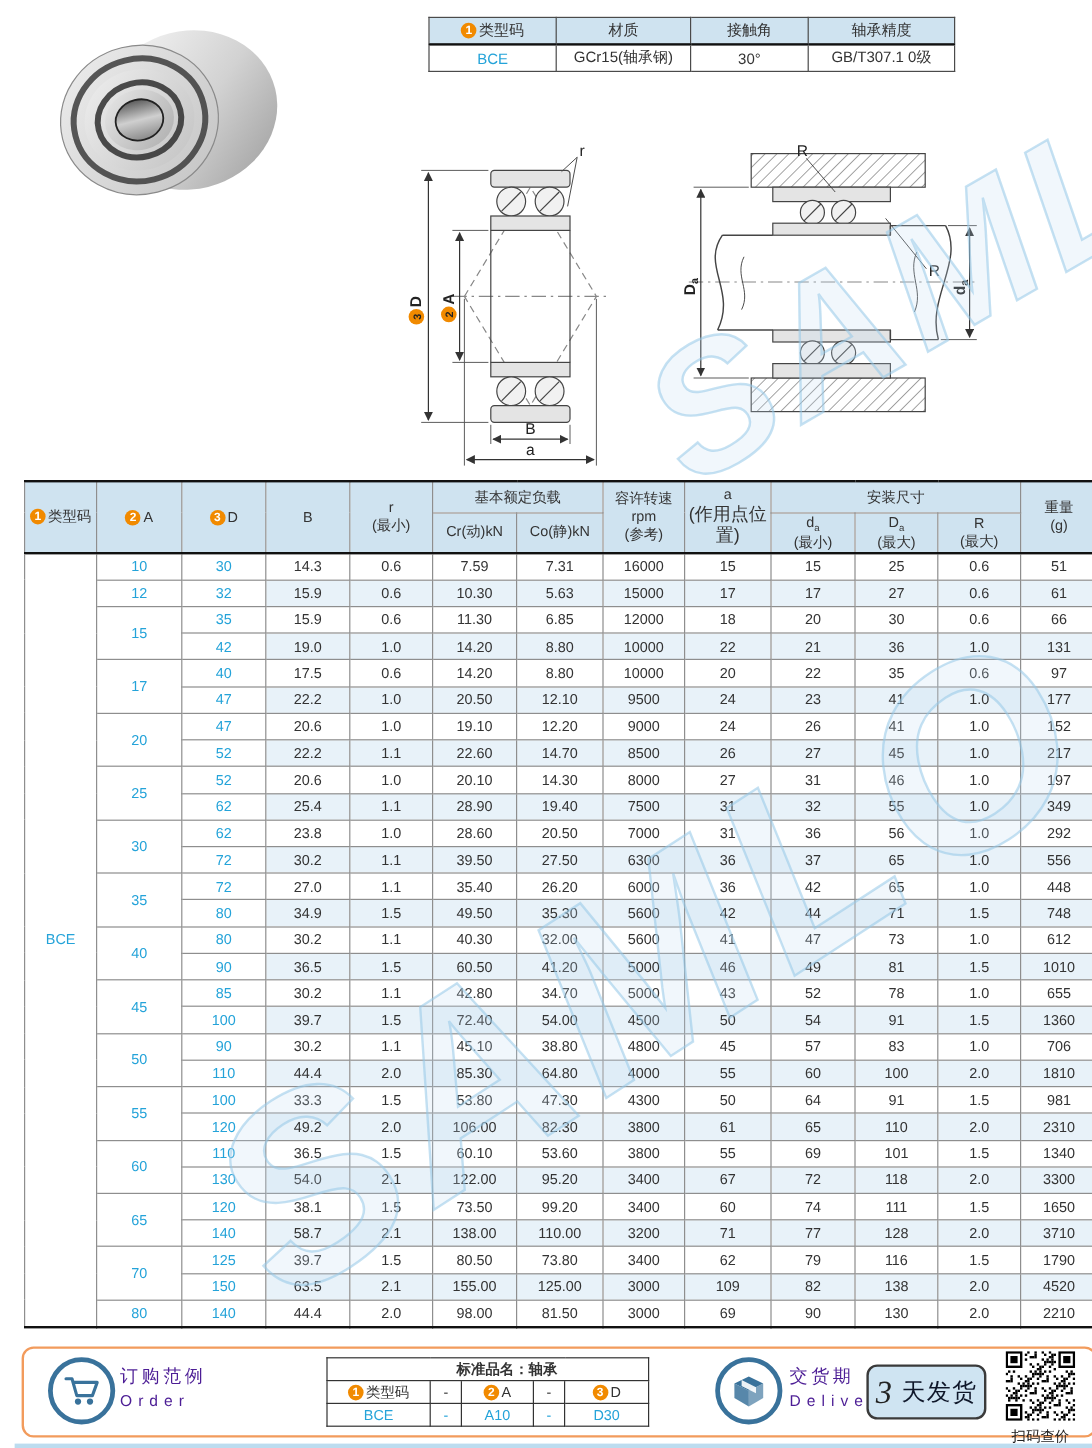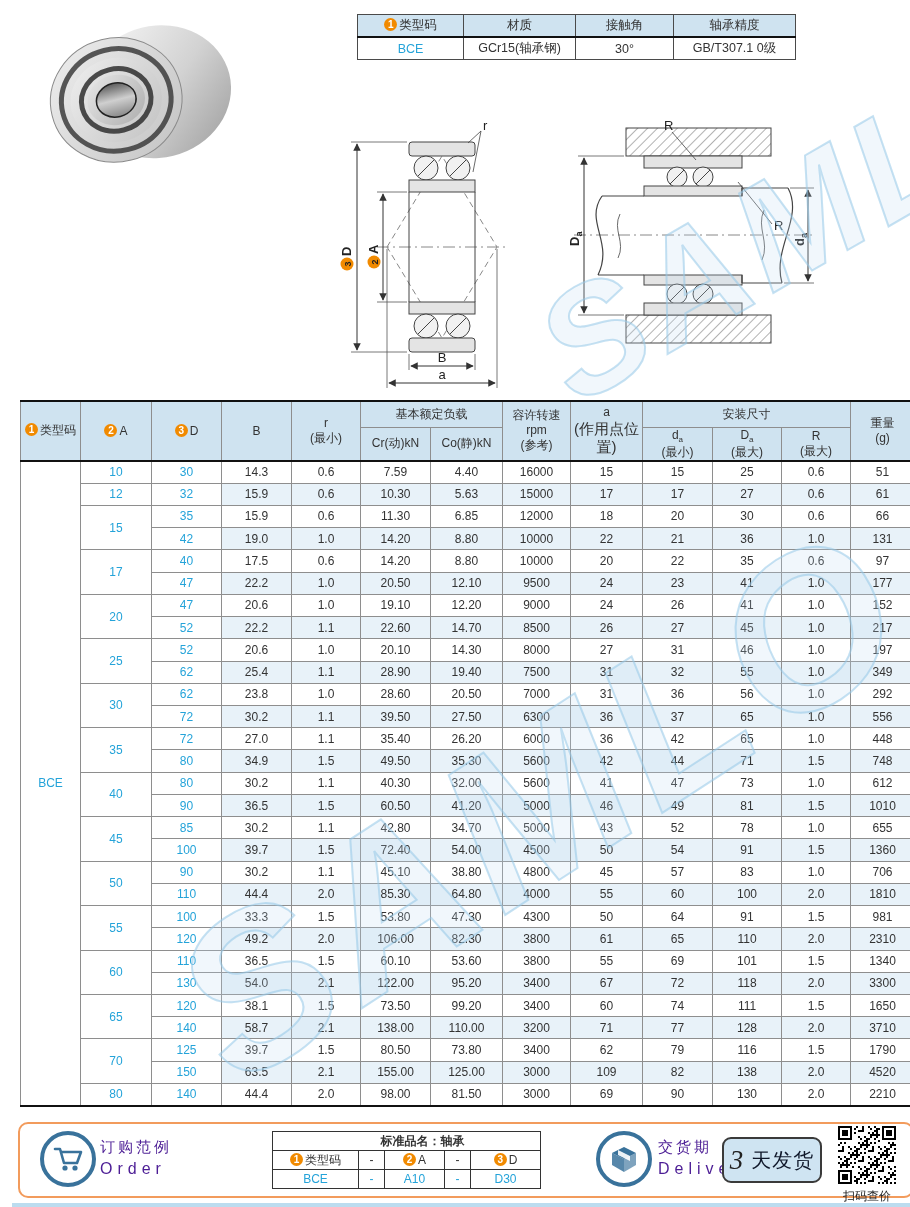--- a/index.html
+++ b/index.html
@@ -57,21 +57,21 @@
   #footer-box {
     position:absolute; left:6px; top:1122px; width:892px; height:72px;
     border:2px solid #f29b5c; border-radius:10px; background:#fff; z-index:2;
   }
   .icon-ring {
     position:absolute; width:48px; height:48px; border:4px solid #39729b; border-radius:50%;
     background:#fff; display:flex; align-items:center; justify-content:center;
   }
   .sec-title { position:absolute; font-size:15px; color:#4c1d95; }
   .sec-title .cn { letter-spacing:3px; display:block; }
-  .sec-title .en { letter-spacing:5px; display:block; font-size:16px; margin-top:3px; }
+  .sec-title .en { letter-spacing:5px; display:block; font-size:13px; margin-top:3px; }
   #order-table { position:absolute; left:252px; top:7px; border-collapse:collapse; table-layout:fixed; }
   #order-table th, #order-table td { border:1px solid #333; text-align:center; padding:0; height:18px; font-size:12px; }
   #order-table th { font-weight:normal; background:#fff; }
   #order-table .ttl { font-weight:bold;padding-left:32px; }
   #days-box {
     position:absolute; left:702px; top:13px; width:96px; height:42px; background:#cfe4f2;
     border:2px solid #3a3a3a; border-radius:9px; display:flex; align-items:center; justify-content:center; gap:8px;
   }
   #days-box .num { font-style:italic; font-size:27px; color:#222; font-family:"Liberation Serif","DejaVu Serif",serif; }
   #days-box .unit { font-size:20px; color:#0f172a; letter-spacing:1px; }
@@ -320,21 +320,21 @@
         </tr>
       </thead>
       <tbody>
           <tr>
             <td class="blue" rowspan="29">BCE</td>
             <td class="blue" rowspan="1">10</td>
             <td class="blue">30</td>
             <td>14.3</td>
             <td>0.6</td>
             <td>7.59</td>
-            <td>4.40</td>
+            <td>7.31</td>
             <td>16000</td>
             <td>15</td>
             <td>15</td>
             <td>25</td>
             <td>0.6</td>
             <td>51</td>
           </tr>
           <tr>
             <td class="blue" rowspan="1">12</td>
             <td class="blue">32</td>

